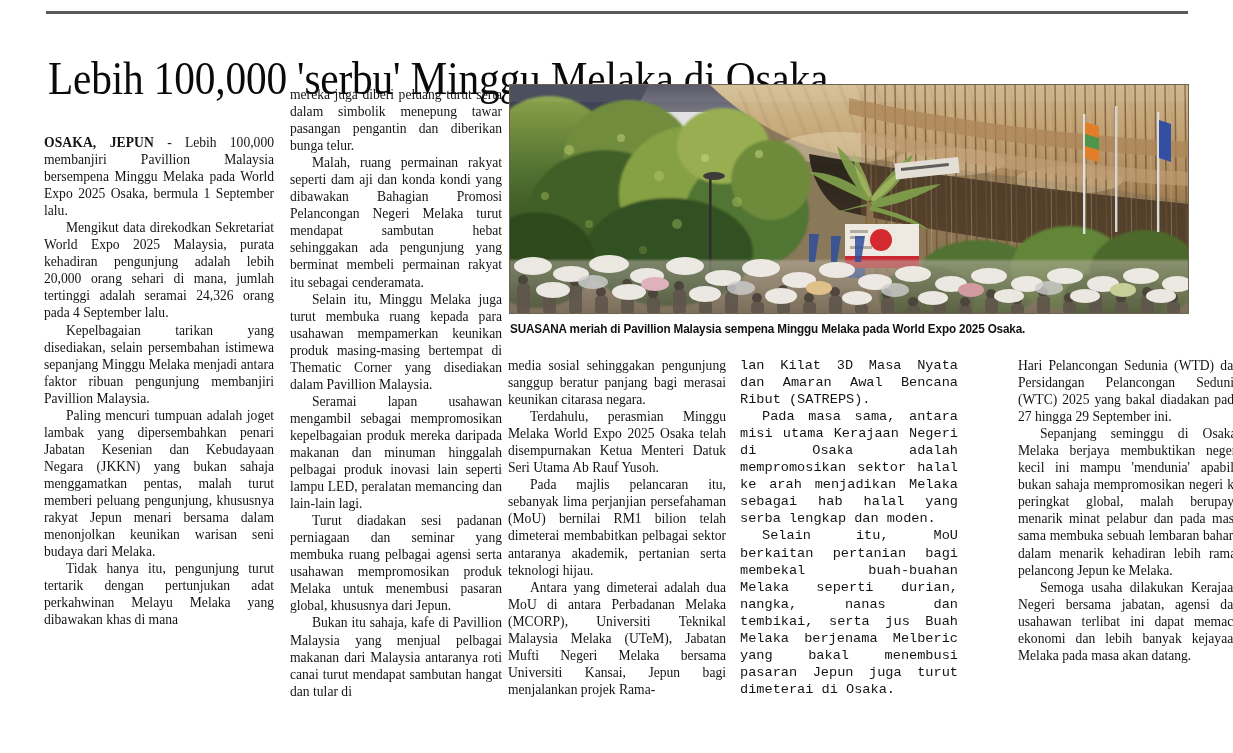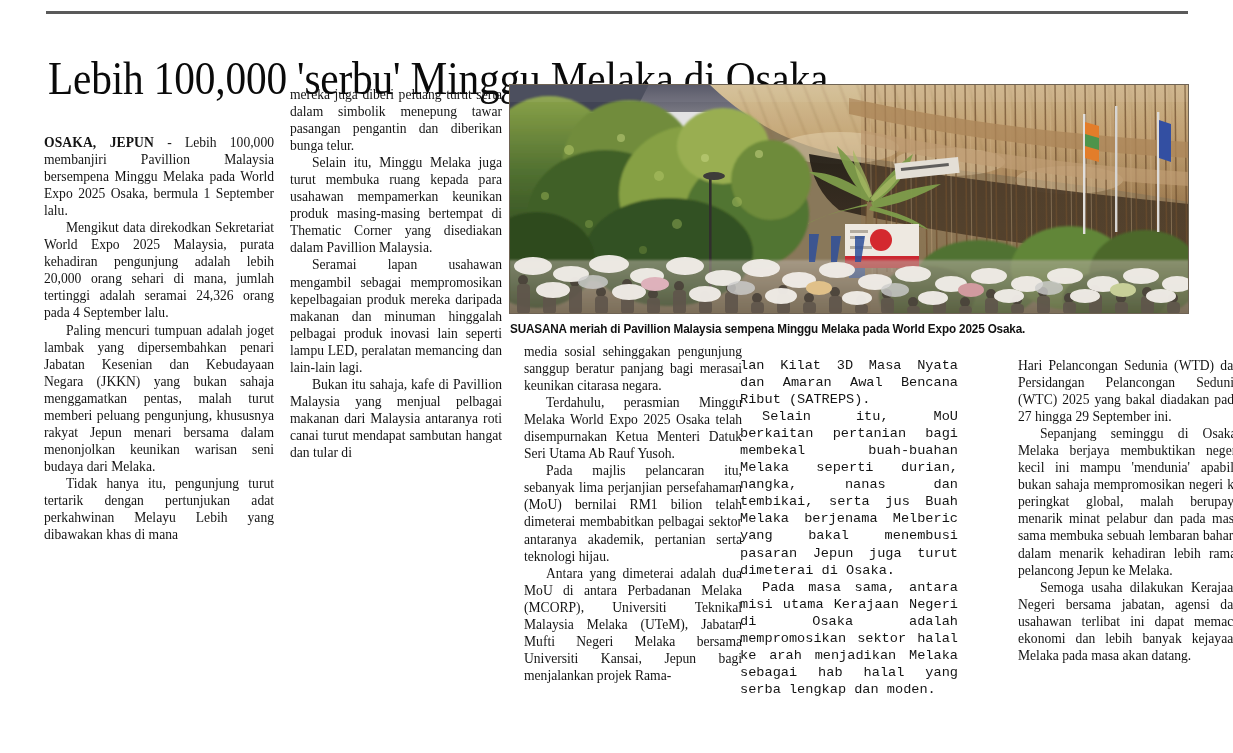--- a/index.html
+++ b/index.html
@@ -77,21 +77,21 @@
     text-indent: 0;
   }
   .col .lede {
     font-weight: bold;
     letter-spacing: 0.1px;
   }
 
   
   #col1 { left: 44px;  top: 86px;  width: 230px; }
   #col2 { left: 283px; top: 86px;  width: 212px; margin-left: 7px; }
-  #col3 { left: 508px; top: 343px; width: 218px; margin-left: 16px; }
+  #col3 { left: 508px; top: 357px; width: 218px; }
   #col4 { left: 740px; top: 357px; width: 218px; font-family: Liberation Mono, monospace; }
   #col5 { left: 1018px; top: 357px; width: 222px; }
 
   
   .photo-wrap {
     position: absolute;
     left: 509px;
     top: 84px;
     width: 680px;
     height: 230px;
@@ -476,42 +476,45 @@
     </div>
   </div>
 
   <div class="caption">SUASANA meriah di Pavillion Malaysia sempena Minggu Melaka pada World Expo 2025 Osaka.</div>
 
   <div class="col" id="col1">
     <p class="first">
       <span class="lede">OSAKA, JEPUN</span><span> - </span><span>Lebih 100,000 membanjiri Pavillion Malaysia bersempena Minggu Melaka pada World Expo 2025 Osaka, bermula 1 September lalu.</span>
     </p>
     <p><span>Mengikut data direkodkan Sekretariat World Expo 2025 Malaysia, purata kehadiran pengunjung adalah lebih 20,000 orang sehari di mana, jumlah tertinggi adalah seramai 24,326 orang pada 4 September lalu.</span></p>
+    <p><span>Kepelbagaian tarikan yang disediakan, selain persembahan istimewa sepanjang Minggu Melaka menjadi antara faktor ribuan pengunjung membanjiri Pavillion Malaysia.</span></p>
     <p><span>Paling mencuri tumpuan adalah joget lambak yang dipersembahkan penari Jabatan Kesenian dan Kebudayaan Negara (JKKN) yang bukan sahaja menggamatkan pentas, malah turut memberi peluang pengunjung, khususnya rakyat Jepun menari bersama dalam menonjolkan keunikan warisan seni budaya dari Melaka.</span></p>
-    <p><span>Tidak hanya itu, pengunjung turut tertarik dengan pertunjukan adat perkahwinan Melayu Lebih yang dibawakan khas di mana</span></p>
+    <p><span>Tidak hanya itu, pengunjung turut tertarik dengan pertunjukan adat perkahwinan Melayu Melaka yang dibawakan khas di mana</span></p>
   </div>
 
   <div class="col" id="col2">
     <p class="cont"><span>mereka juga diberi peluang turut serta dalam simbolik menepung tawar pasangan pengantin dan diberikan bunga telur.</span></p>
+    <p><span>Malah, ruang permainan rakyat seperti dam aji dan konda kondi yang dibawakan Bahagian Promosi Pelancongan Negeri Melaka turut mendapat sambutan hebat sehinggakan ada pengunjung yang berminat membeli permainan rakyat itu sebagai cenderamata.</span></p>
     <p><span>Selain itu, Minggu Melaka juga turut membuka ruang kepada para usahawan mempamerkan keunikan produk masing-masing bertempat di Thematic Corner yang disediakan dalam Pavillion Malaysia.</span></p>
     <p><span>Seramai lapan usahawan mengambil sebagai mempromosikan kepelbagaian produk mereka daripada makanan dan minuman hinggalah pelbagai produk inovasi lain seperti lampu LED, peralatan memancing dan lain-lain lagi.</span></p>
+    <p><span>Turut diadakan sesi padanan perniagaan dan seminar yang membuka ruang pelbagai agensi serta usahawan mempromosikan produk Melaka untuk menembusi pasaran global, khususnya dari Jepun.</span></p>
     <p><span>Bukan itu sahaja, kafe di Pavillion Malaysia yang menjual pelbagai makanan dari Malaysia antaranya roti canai turut mendapat sambutan hangat dan tular di</span></p>
   </div>
 
   <div class="col" id="col3">
     <p class="cont"><span>media sosial sehinggakan pengunjung sanggup beratur panjang bagi merasai keunikan citarasa negara.</span></p>
     <p><span>Terdahulu, perasmian Minggu Melaka World Expo 2025 Osaka telah disempurnakan Ketua Menteri Datuk Seri Utama Ab Rauf Yusoh.</span></p>
     <p><span>Pada majlis pelancaran itu, sebanyak lima perjanjian persefahaman (MoU) bernilai RM1 bilion telah dimeterai membabitkan pelbagai sektor antaranya akademik, pertanian serta teknologi hijau.</span></p>
     <p><span>Antara yang dimeterai adalah dua MoU di antara Perbadanan Melaka (MCORP), Universiti Teknikal Malaysia Melaka (UTeM), Jabatan Mufti Negeri Melaka bersama Universiti Kansai, Jepun bagi menjalankan projek Rama-</span></p>
   </div>
 
   <div class="col" id="col4">
     <p class="cont"><span>lan Kilat 3D Masa Nyata dan Amaran Awal Bencana Ribut (SATREPS).</span></p>
+    <p><span>Pada masa sama, antara misi utama Kerajaan Negeri di Osaka adalah mempromosikan sektor halal ke arah menjadikan Melaka sebagai hab halal yang serba lengkap dan moden.</span></p>
     <p><span>Selain itu, MoU berkaitan pertanian bagi membekal buah-buahan Melaka seperti durian, nangka, nanas dan tembikai, serta jus Buah Melaka berjenama Melberic yang bakal menembusi pasaran Jepun juga turut dimeterai di Osaka.</span></p>
-    <p><span>Pada masa sama, antara misi utama Kerajaan Negeri di Osaka adalah mempromosikan sektor halal ke arah menjadikan Melaka sebagai hab halal yang serba lengkap dan moden.</span></p>
   </div>
 
   <div class="col" id="col5">
     <p class="cont"><span>Hari Pelancongan Sedunia (WTD) dan Persidangan Pelancongan Sedunia (WTC) 2025 yang bakal diadakan pada 27 hingga 29 September ini.</span></p>
     <p><span>Sepanjang seminggu di Osaka, Melaka berjaya membuktikan negeri kecil ini mampu 'mendunia' apabila bukan sahaja mempromosikan negeri ke peringkat global, malah berupaya menarik minat pelabur dan pada masa sama membuka sebuah lembaran baharu dalam menarik kehadiran lebih ramai pelancong Jepun ke Melaka.</span></p>
     <p><span>Semoga usaha dilakukan Kerajaan Negeri bersama jabatan, agensi dan usahawan terlibat ini dapat memacu ekonomi dan lebih banyak kejayaan Melaka pada masa akan datang.</span></p>
   </div>
 
 </div>
 

